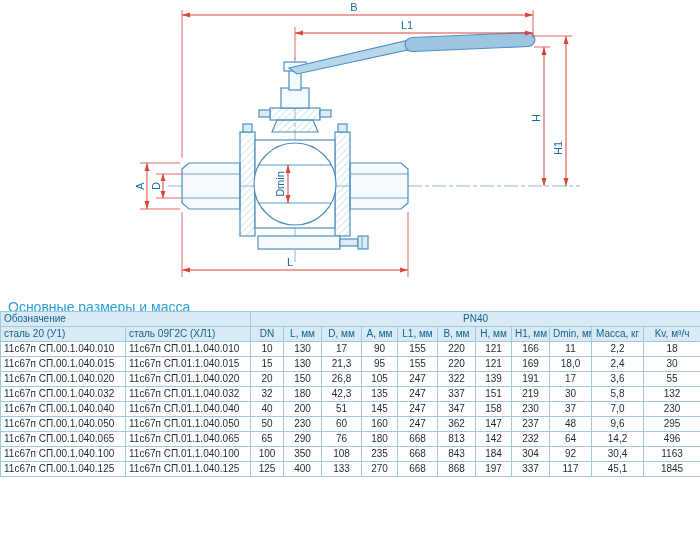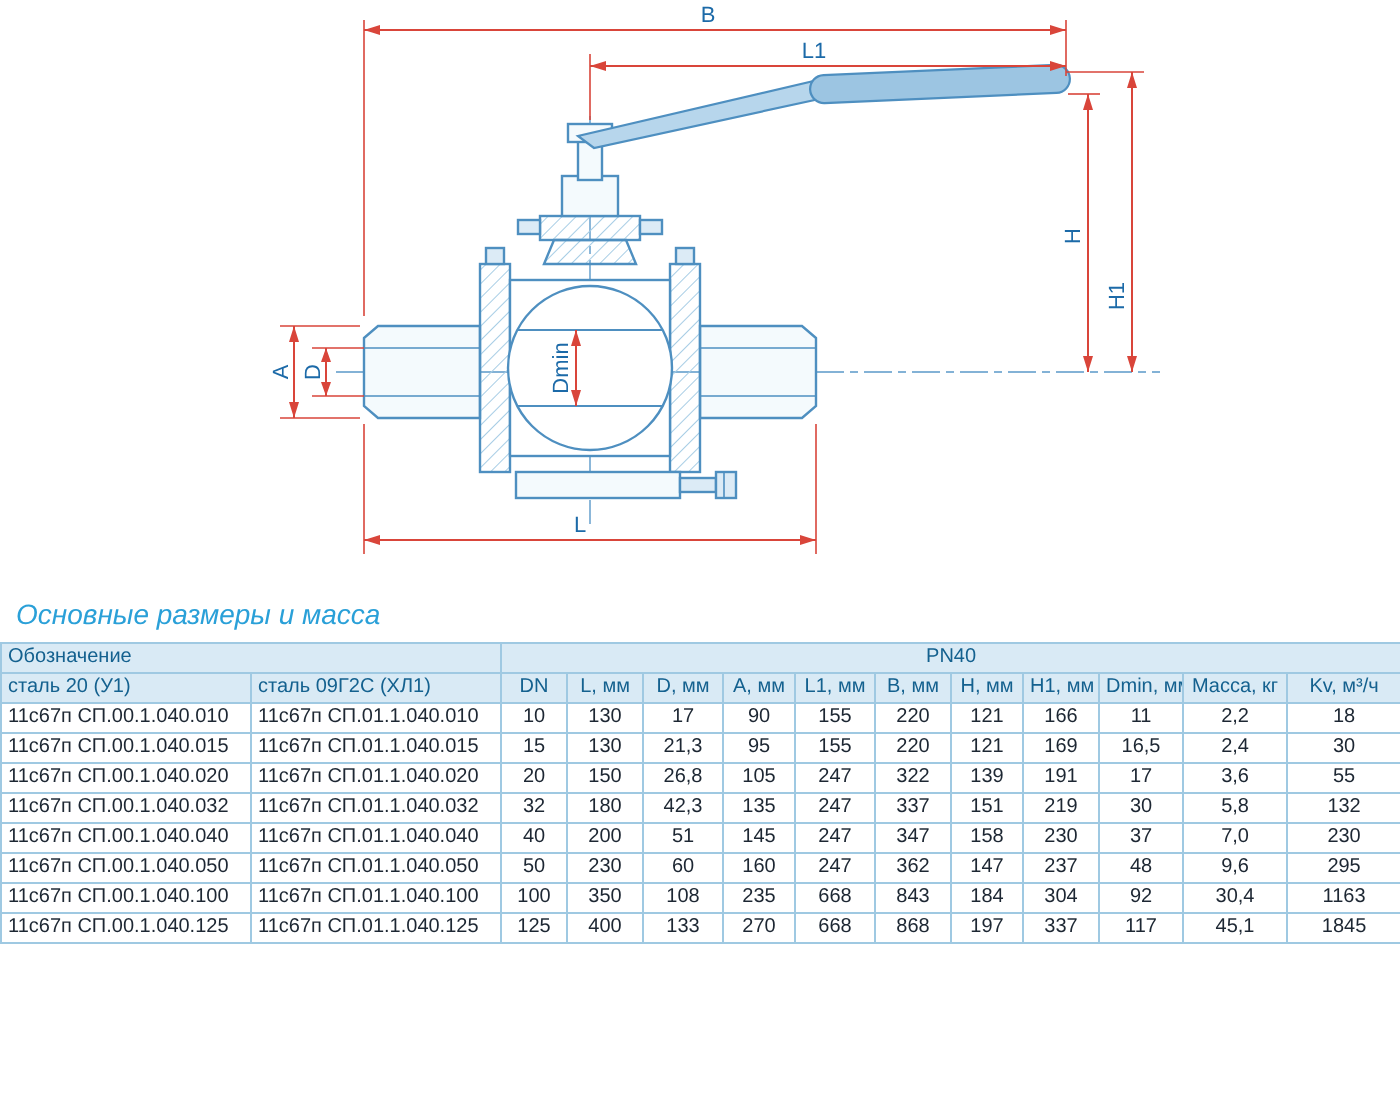--- a/index.html
+++ b/index.html
@@ -8,25 +8,25 @@
     width: 700px; height: 560px;
     font-family: "Liberation Sans", sans-serif;
   }
   .page { position: relative; width: 700px; height: 560px; overflow: hidden; background: #fff; }
 
   .drawing-wrap { position: absolute; top: 0; left: 0; width: 700px; height: 296px; }
   svg text { font-family: "Liberation Sans", sans-serif; fill: #1c6aa8; font-size: 11px; }
 
   .section-title {
     position: absolute; top: 299px; left: 8px;
-    font-size: 14px; color: #2aa0d8; font-style: italic;
+    font-size: 14px; color: #2aa0d8;
   }
 
   table.dims {
-    position: absolute; top: 321px; left: 0;
+    position: absolute; top: 311px; left: 0;
     width: 700px; border-collapse: collapse; table-layout: fixed; padding-left: 36px;
   }
   .dims th, .dims td {
     border: 1px solid #9fc9e2;
     font-size: 10px; font-weight: normal;
     padding: 0 3px; height: 15px; line-height: 1.15;
     text-align: center; white-space: nowrap; overflow: hidden;
   }
   .dims thead th { background: #d9eaf5; color: #14618f; }
   .dims td { color: #1d2733; background: #fff; }
@@ -207,21 +207,21 @@
     <td class="desig">11с67п СП.00.1.040.015</td>
     <td class="desig">11с67п СП.01.1.040.015</td>
     <td>15</td>
     <td>130</td>
     <td>21,3</td>
     <td>95</td>
     <td>155</td>
     <td>220</td>
     <td>121</td>
     <td>169</td>
-    <td>16,5</td>
+    <td>18,0</td>
     <td>2,4</td>
     <td>30</td>
   </tr>
         <tr>
     <td class="desig">11с67п СП.00.1.040.020</td>
     <td class="desig">11с67п СП.01.1.040.020</td>
     <td>20</td>
     <td>150</td>
     <td>26,8</td>
     <td>105</td>
@@ -272,20 +272,35 @@
     <td>160</td>
     <td>247</td>
     <td>362</td>
     <td>147</td>
     <td>237</td>
     <td>48</td>
     <td>9,6</td>
     <td>295</td>
   </tr>
         <tr>
+    <td class="desig">11с67п СП.00.1.040.065</td>
+    <td class="desig">11с67п СП.01.1.040.065</td>
+    <td>65</td>
+    <td>290</td>
+    <td>76</td>
+    <td>180</td>
+    <td>668</td>
+    <td>813</td>
+    <td>142</td>
+    <td>232</td>
+    <td>64</td>
+    <td>14,2</td>
+    <td>496</td>
+  </tr>
+        <tr>
     <td class="desig">11с67п СП.00.1.040.100</td>
     <td class="desig">11с67п СП.01.1.040.100</td>
     <td>100</td>
     <td>350</td>
     <td>108</td>
     <td>235</td>
     <td>668</td>
     <td>843</td>
     <td>184</td>
     <td>304</td>

